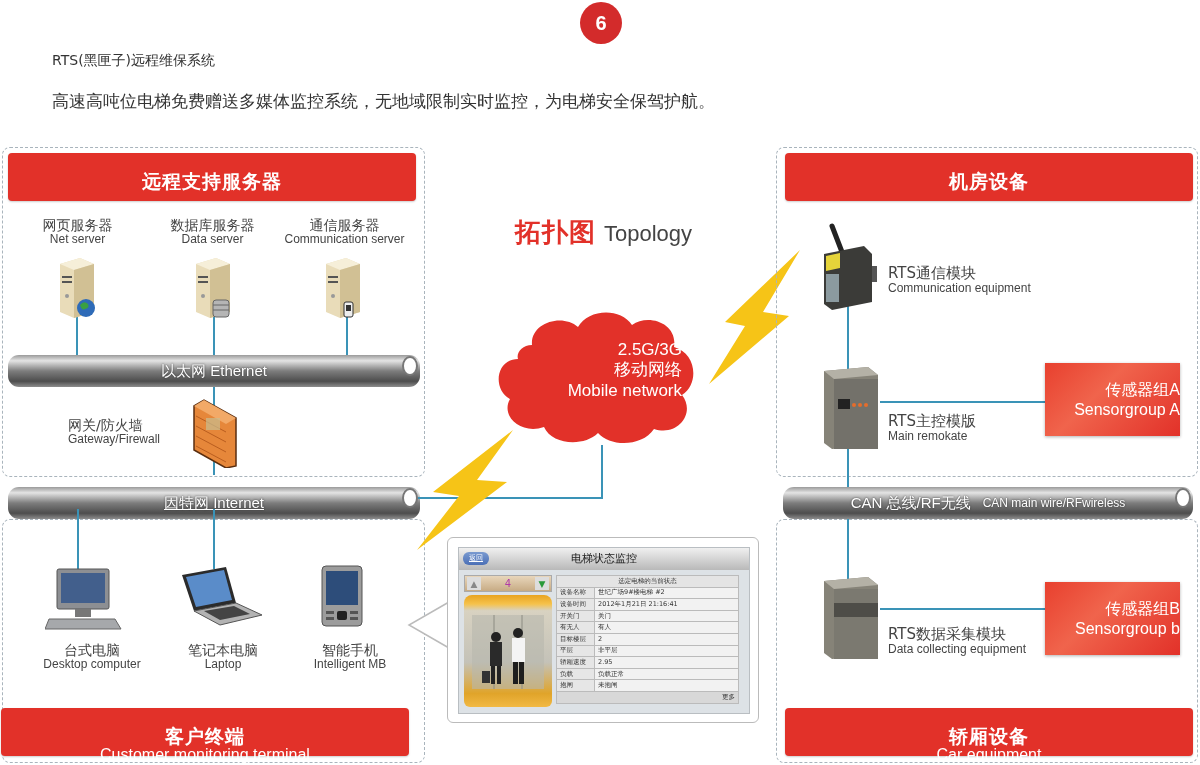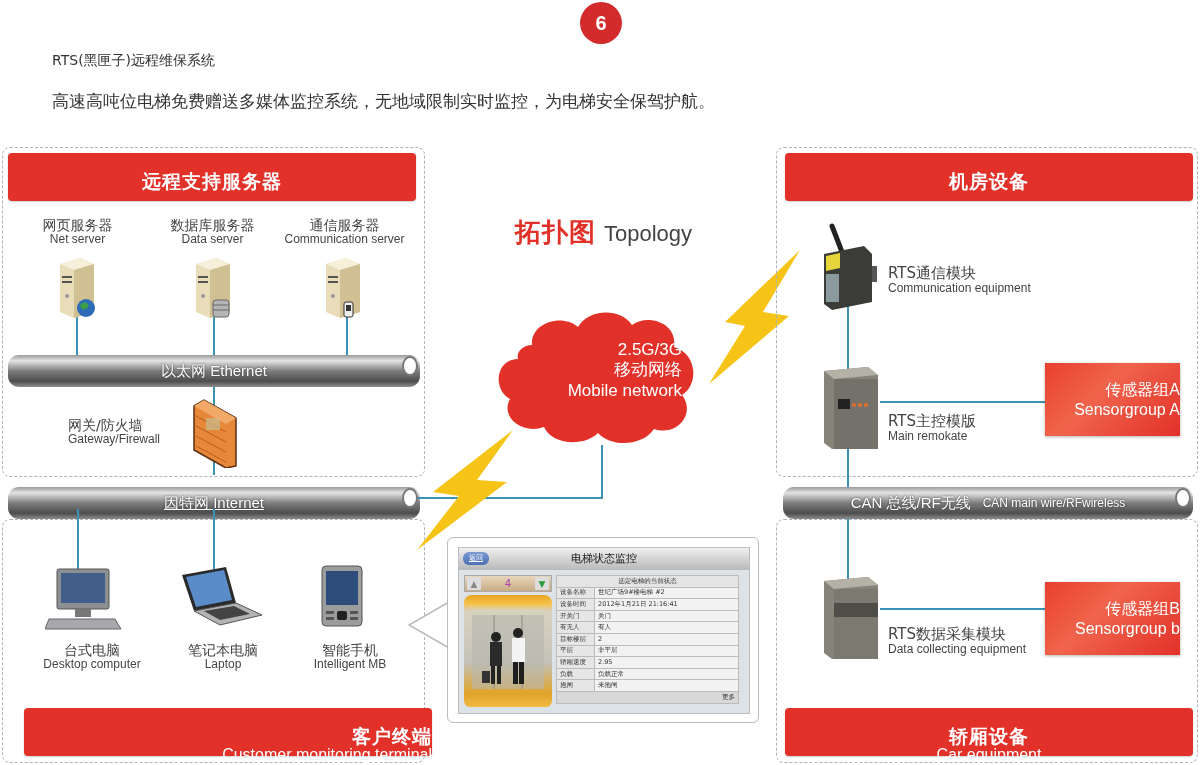--- a/index.html
+++ b/index.html
@@ -198,21 +198,21 @@
 </div>
 <div class="node-label" style="left:168px;top:643px;width:110px;">
   <span class="label-zh">笔记本电脑</span>
   <span class="label-en">Laptop</span>
 </div>
 <div class="node-label" style="left:295px;top:643px;width:110px;">
   <span class="label-zh">智能手机</span>
   <span class="label-en">Intelligent MB</span>
 </div>
 
-<div class="abs red-head" style="left:24px;top:708px;width:408px;height:48px;text-align:right;">
+<div class="abs red-head" style="left:1px;top:708px;width:408px;height:48px;">
   <span class="zh">客户终端</span>
   <span class="en">Customer monitoring terminal</span>
 </div>
 
 <div class="abs topology">
   <span class="zh">拓扑图</span>
   <span class="en">Topology</span>
 </div>
 
 <svg class="abs" style="left:492px;top:305px;width:210px;height:142px;" viewBox="0 0 210 142">

